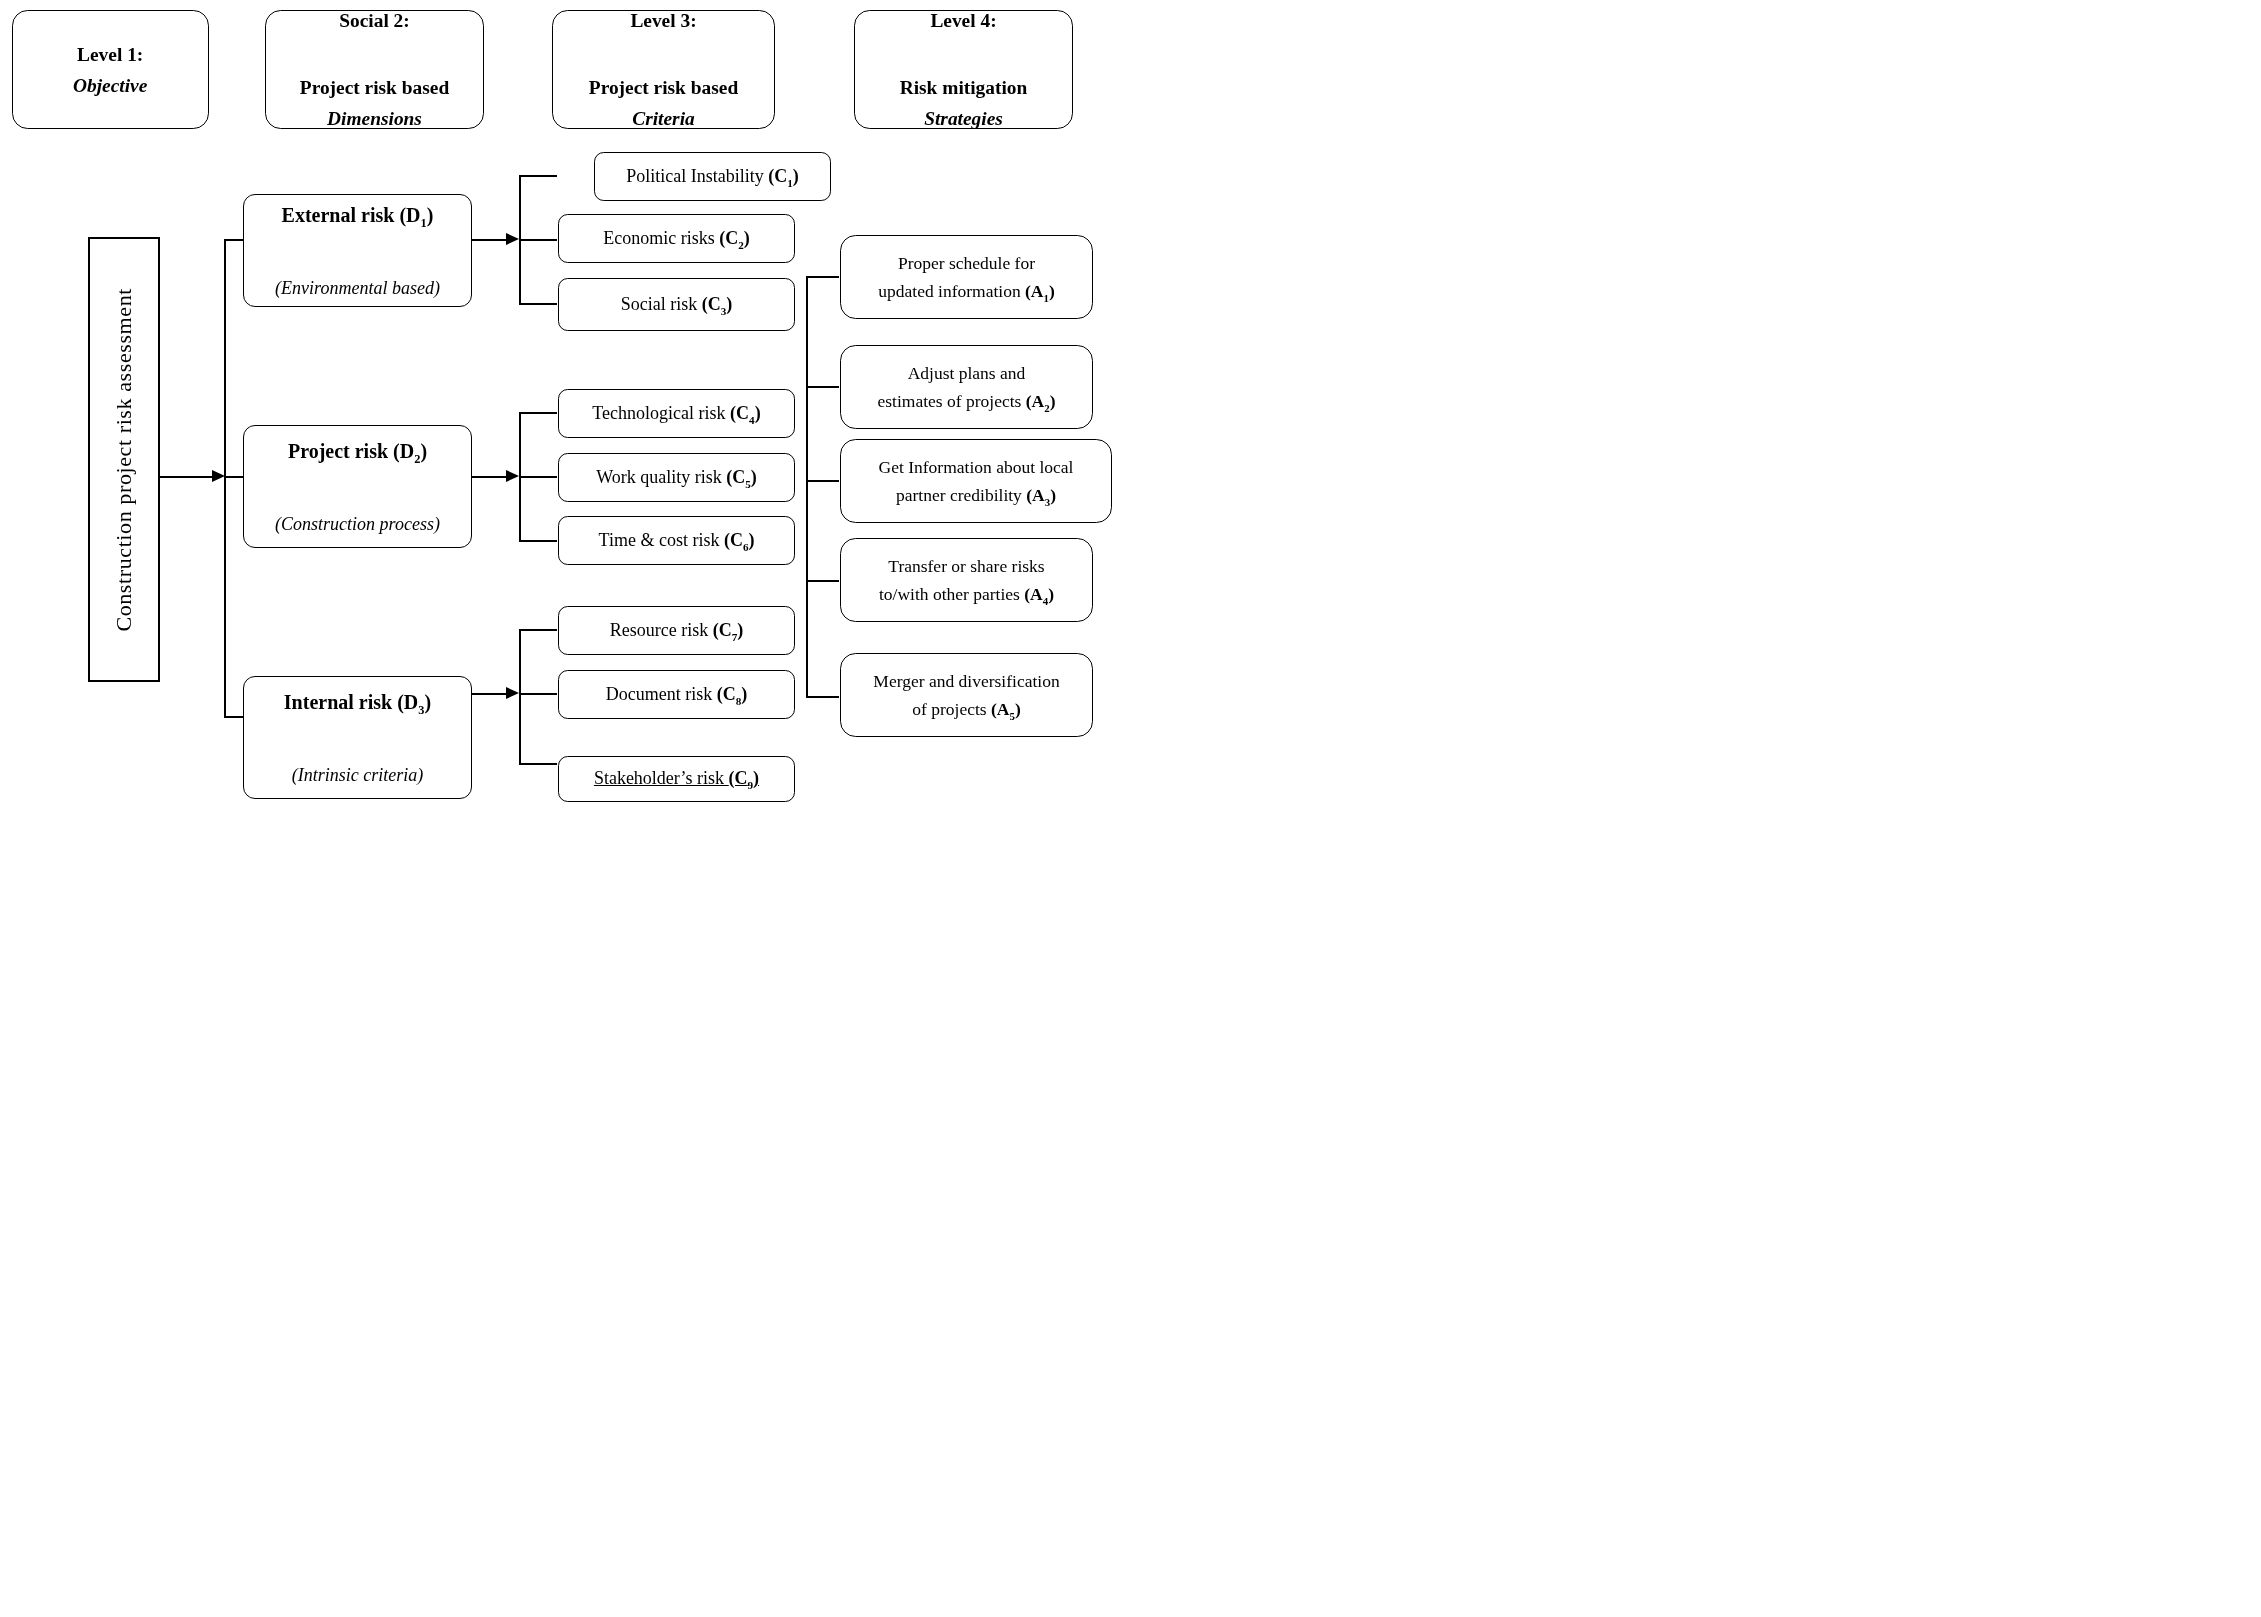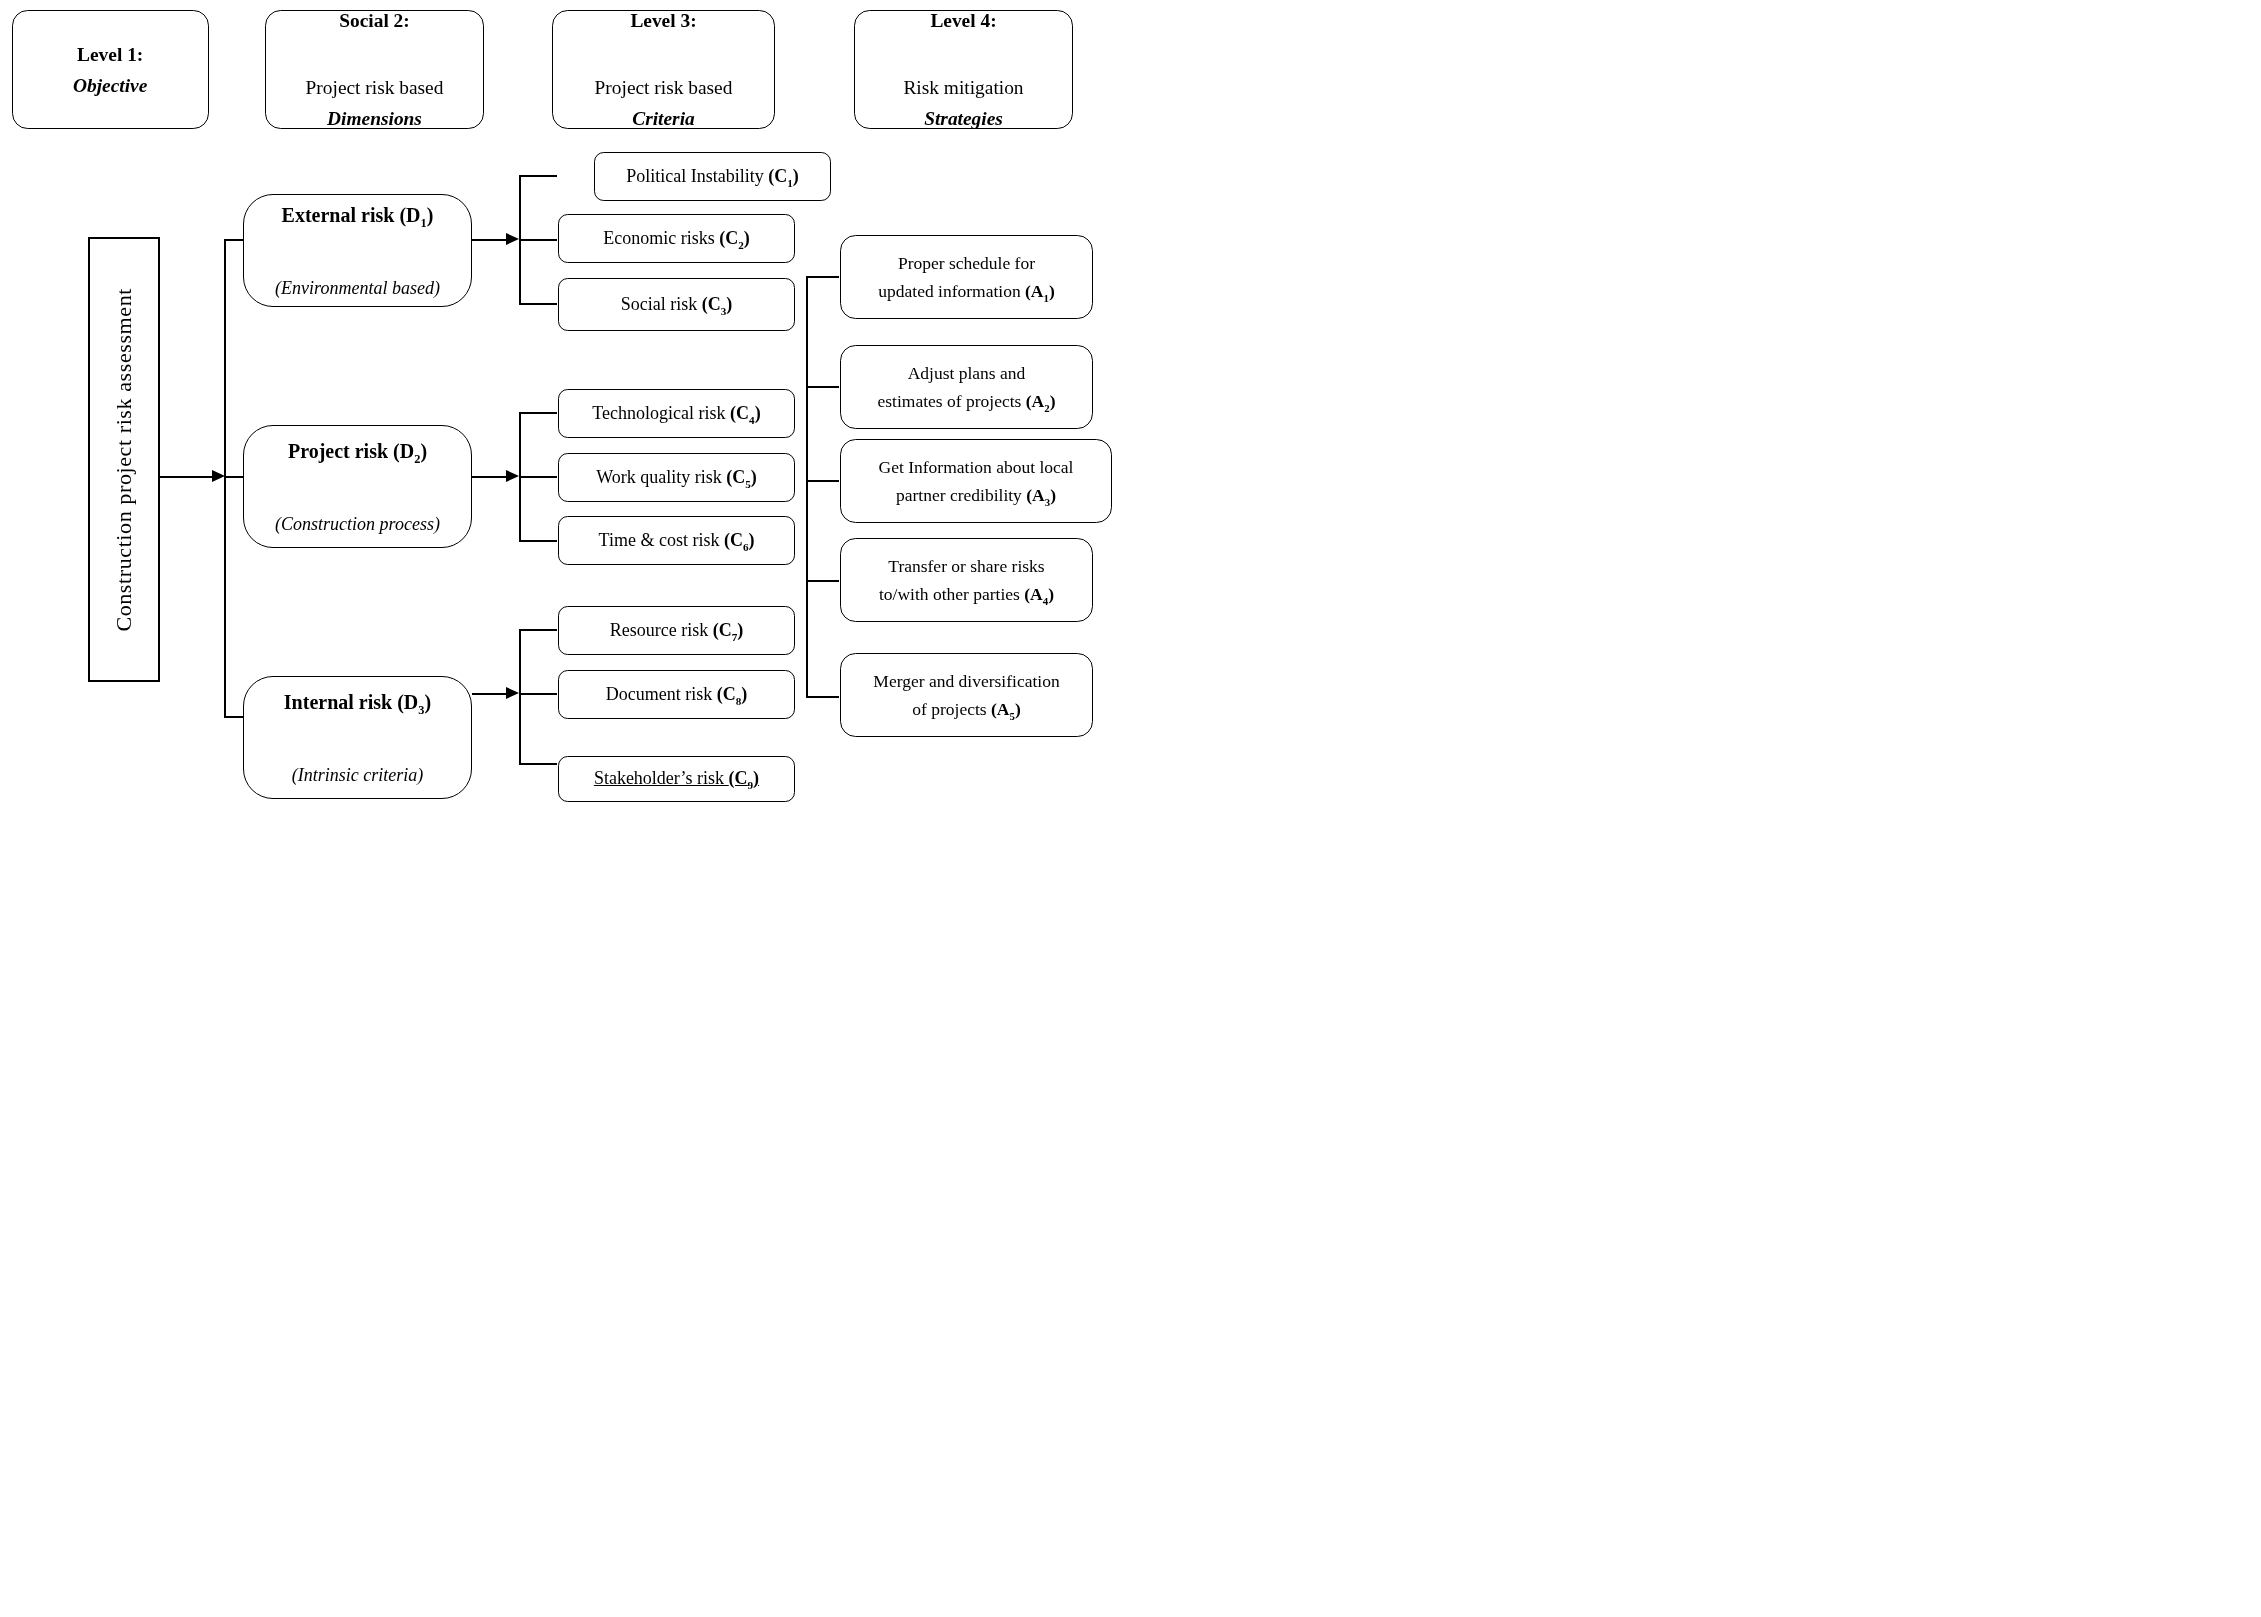--- a/index.html
+++ b/index.html
@@ -7,30 +7,30 @@
   body { font-family: "Liberation Serif", "DejaVu Serif", serif; color: #000; }
   #diagram { position: relative; width: 1131px; height: 809px; background: #fff; overflow: hidden; }
 
   .box {
     position: absolute; box-sizing: border-box; background: #fff;
     border: 1.9px solid #000; display: flex; flex-direction: column;
     align-items: center; justify-content: center; text-align: center;
   }
   .header { border-radius: 15.6px; font-size: 19.4px; line-height: 1.6; }
   .header .h-line1 { font-weight: bold; }
-  .header .h-line2 { font-weight: normal; margin-top: 36px; }
+  .header .h-line2 { font-weight: bold; margin-top: 36px; }
   .header .h-emph  { font-weight: bold; font-style: italic; }
 
   .objective-box { border-width: 2.6px; border-radius: 0; }
   .vertical-label {
     writing-mode: vertical-rl; transform: rotate(180deg);
     white-space: nowrap; font-size: 22px; letter-spacing: 0.6px;
   }
 
-  .d-box { border-radius: 30px; font-size: 20px; line-height: 1.5; gap: 45px; }
+  .d-box { border-radius: 12px; font-size: 20px; line-height: 1.5; gap: 45px; }
   .d-title { font-weight: bold; }
   .d-sub { font-style: italic; font-size: 18px; max-width: 167px; }
 
   .c-box { border-radius: 9.7px; font-size: 18px; line-height: 1.3; padding: 0 6.5px; }
   .a-box { border-radius: 15.6px; font-size: 17.5px; line-height: 1.6; padding: 0 13px; }
   .code { font-weight: bold; }
   sub { font-size: 62%; line-height: 0; }
 
   .hline, .vline { position: absolute; background: #000; }
   .hline { height: 1.9px; }

